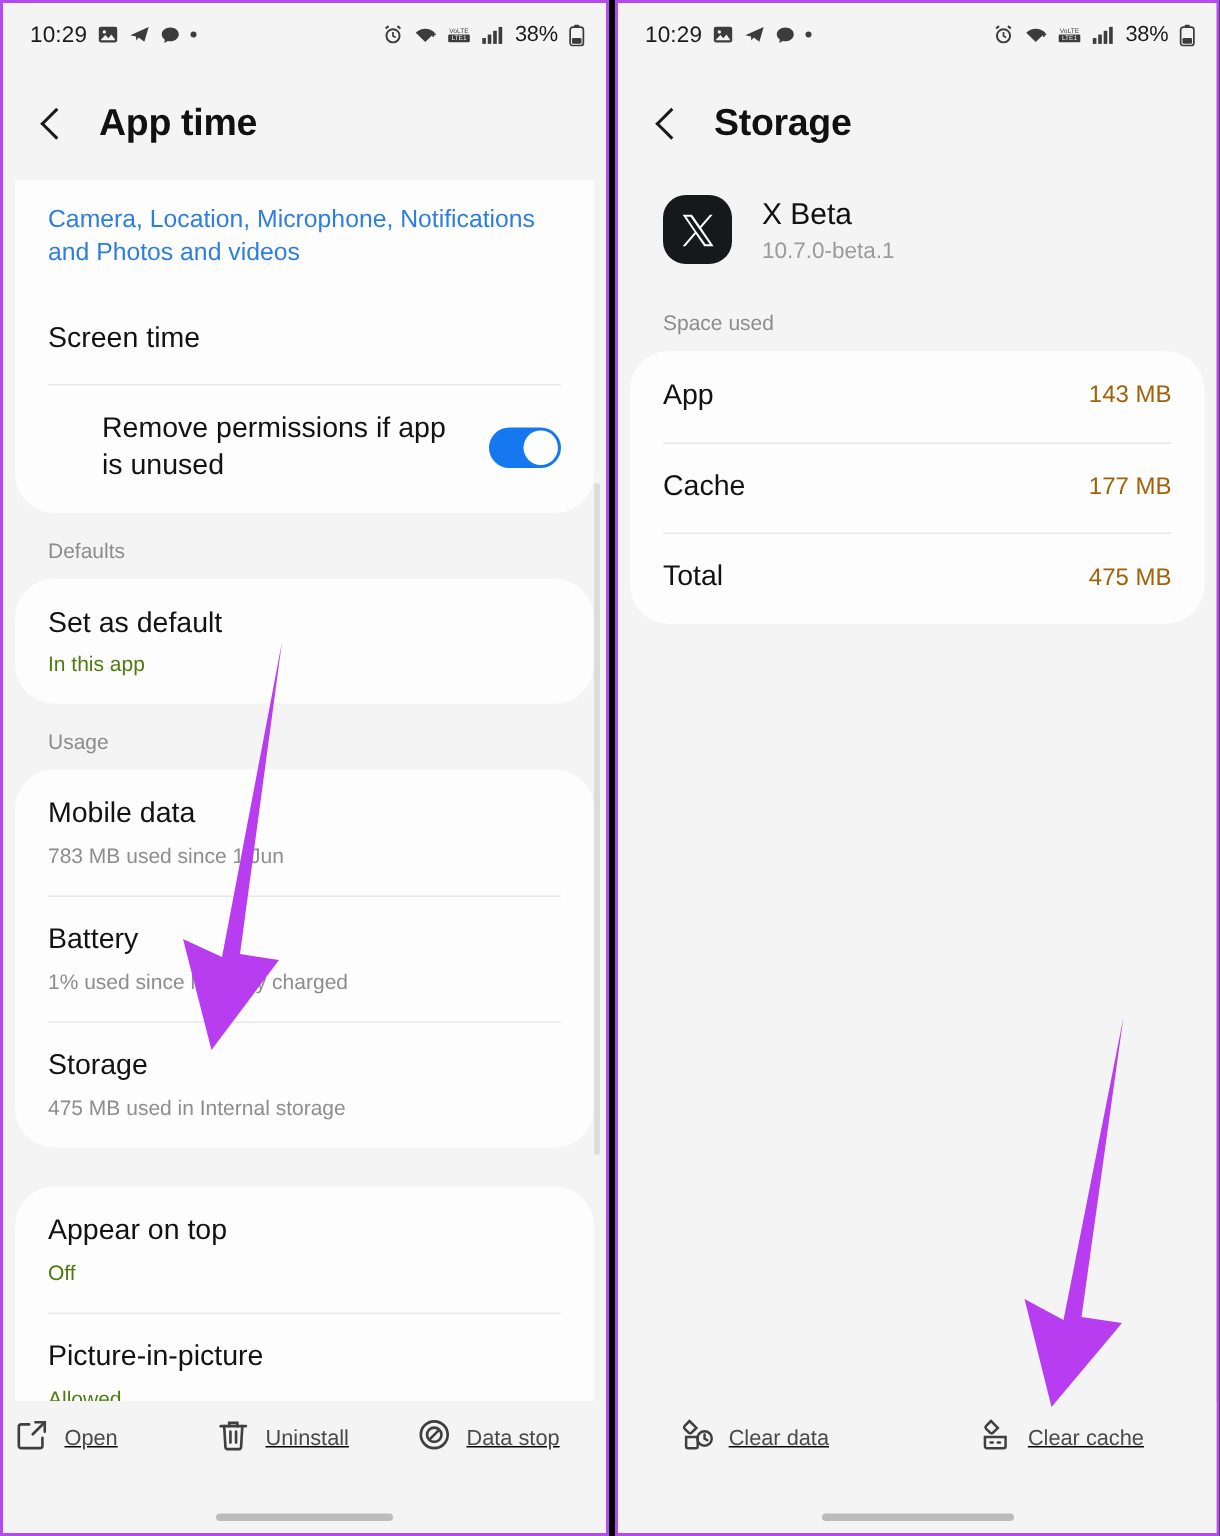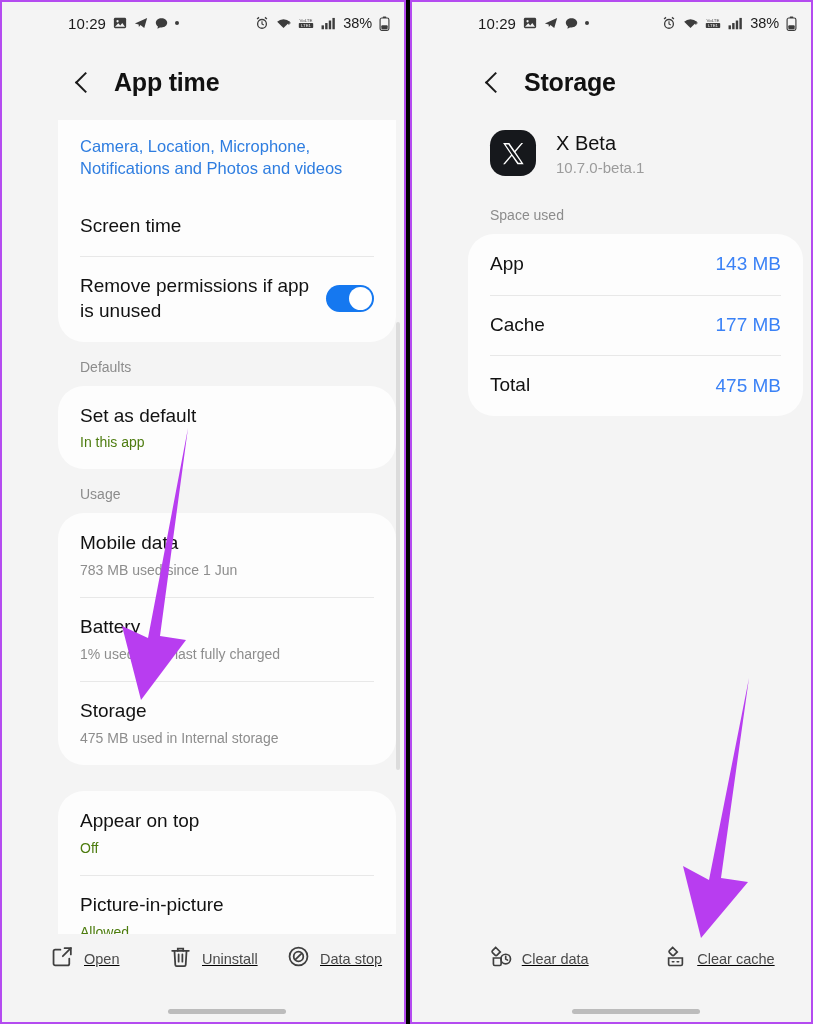--- a/index.html
+++ b/index.html
@@ -16,21 +16,20 @@
     display: flex;
   }
 
   
   .panel {
     position: relative;
     height: 1024px;
     background: #f4f4f4;
     border: 2px solid #b44bf0;
     overflow: hidden;
-    padding-left: 48px;
   }
   .panel-left  { width: 406px; }
   .panel-right { width: 403px; margin-left: 4px; }
 
   
   .statusbar {
     height: 42px;
     display: flex;
     align-items: center;
     justify-content: space-between;
@@ -107,21 +106,21 @@
     color: #121212;
     line-height: 1.3;
   }
   .row-sub {
     font-size: 14px;
     color: #8d8d8d;
     margin-top: 5px;
     line-height: 1.3;
   }
   .row-sub.link { color: #4d7c0f; }
-  .row-value { font-size: 19px; color: #3b82f6; flex: none; padding-left: 12px; }
+  .row-value { font-size: 16px; color: #a16207; flex: none; padding-left: 12px; }
   .perm-link {
     font-size: 16.5px;
     color: #2e7de0;
     line-height: 1.35;
     padding: 15px 0 16px;
   }
 
   .section-label {
     font-size: 14px;
     color: #8c8c8c;
@@ -281,21 +280,21 @@
     <div class="body">
 
       <div class="card flat-top" style="margin-top:0;">
         <div class="perm-link">Camera, Location, Microphone, Notifications and Photos and videos</div>
         <div class="row">
           <div class="row-text">
             <div class="row-title">Screen time</div>
           </div>
         </div>
         <div class="row">
-          <div class="row-text" style="max-width:270px;">
+          <div class="row-text" style="max-width:270px;margin-left:36px;">
             <div class="row-title">Remove permissions if app is unused</div>
           </div>
           <div class="toggle"></div>
         </div>
       </div>
 
       <div class="section-label">Defaults</div>
 
       <div class="card">
         <div class="row">

